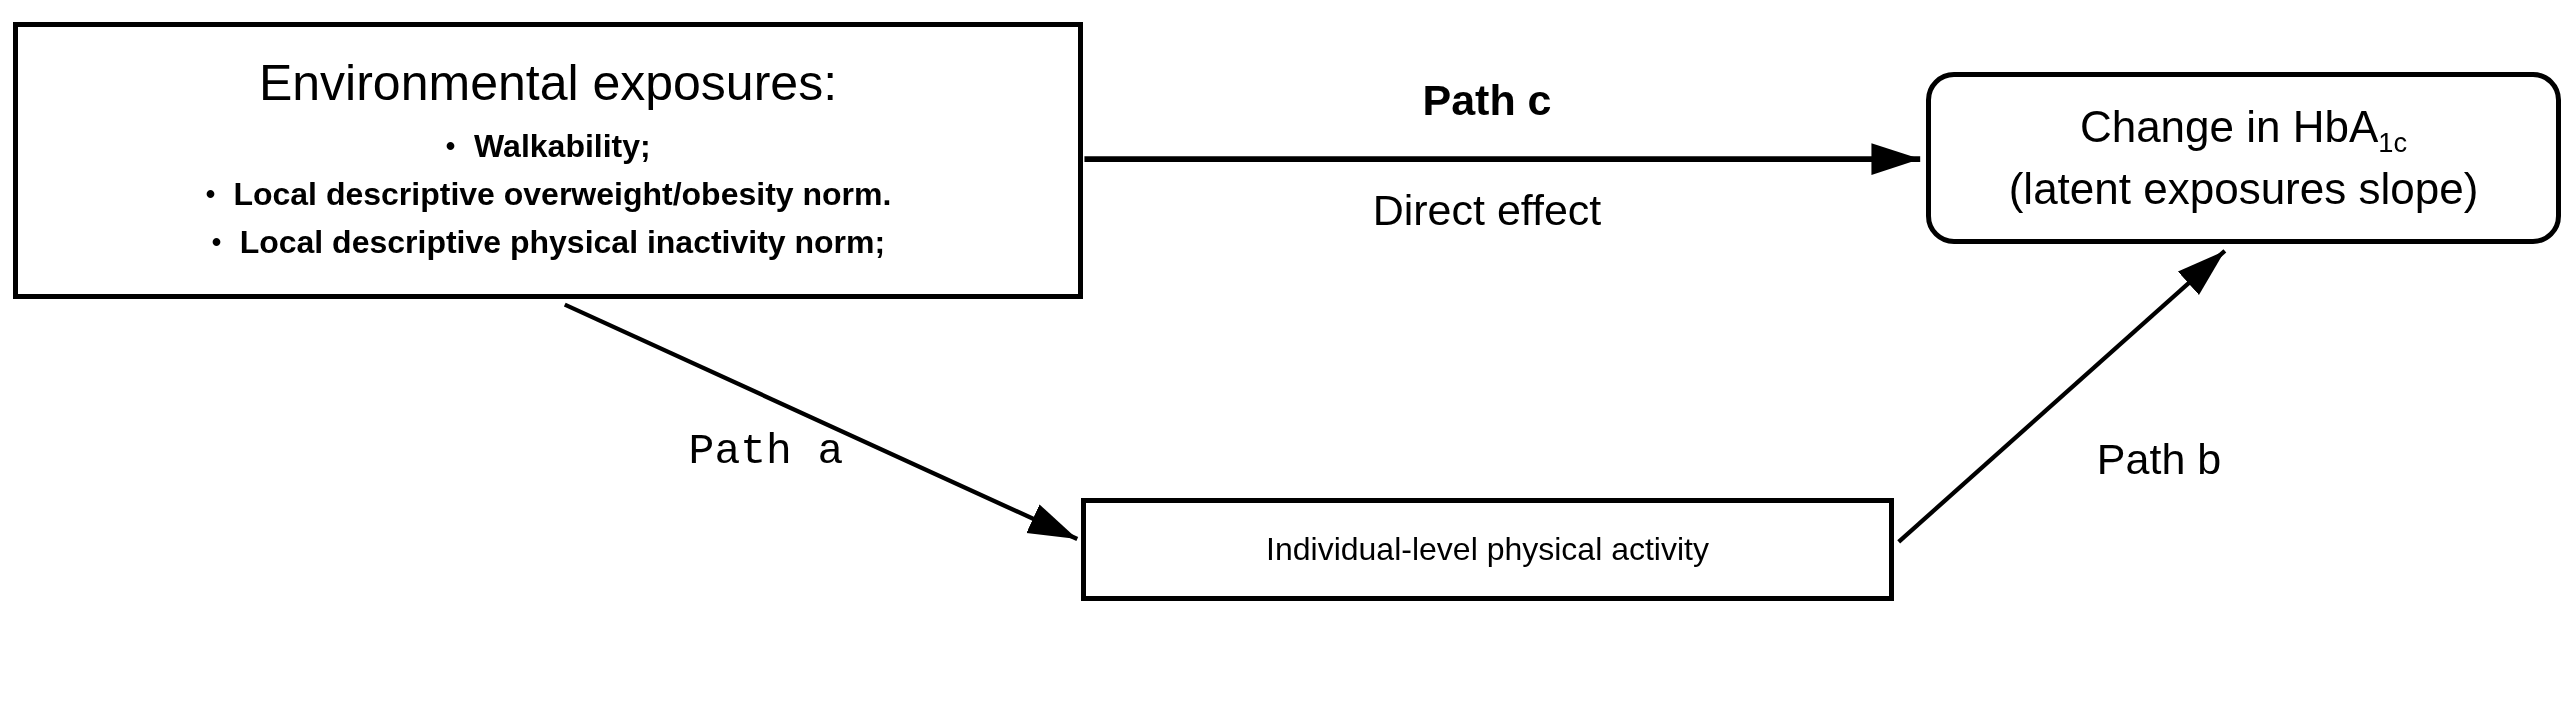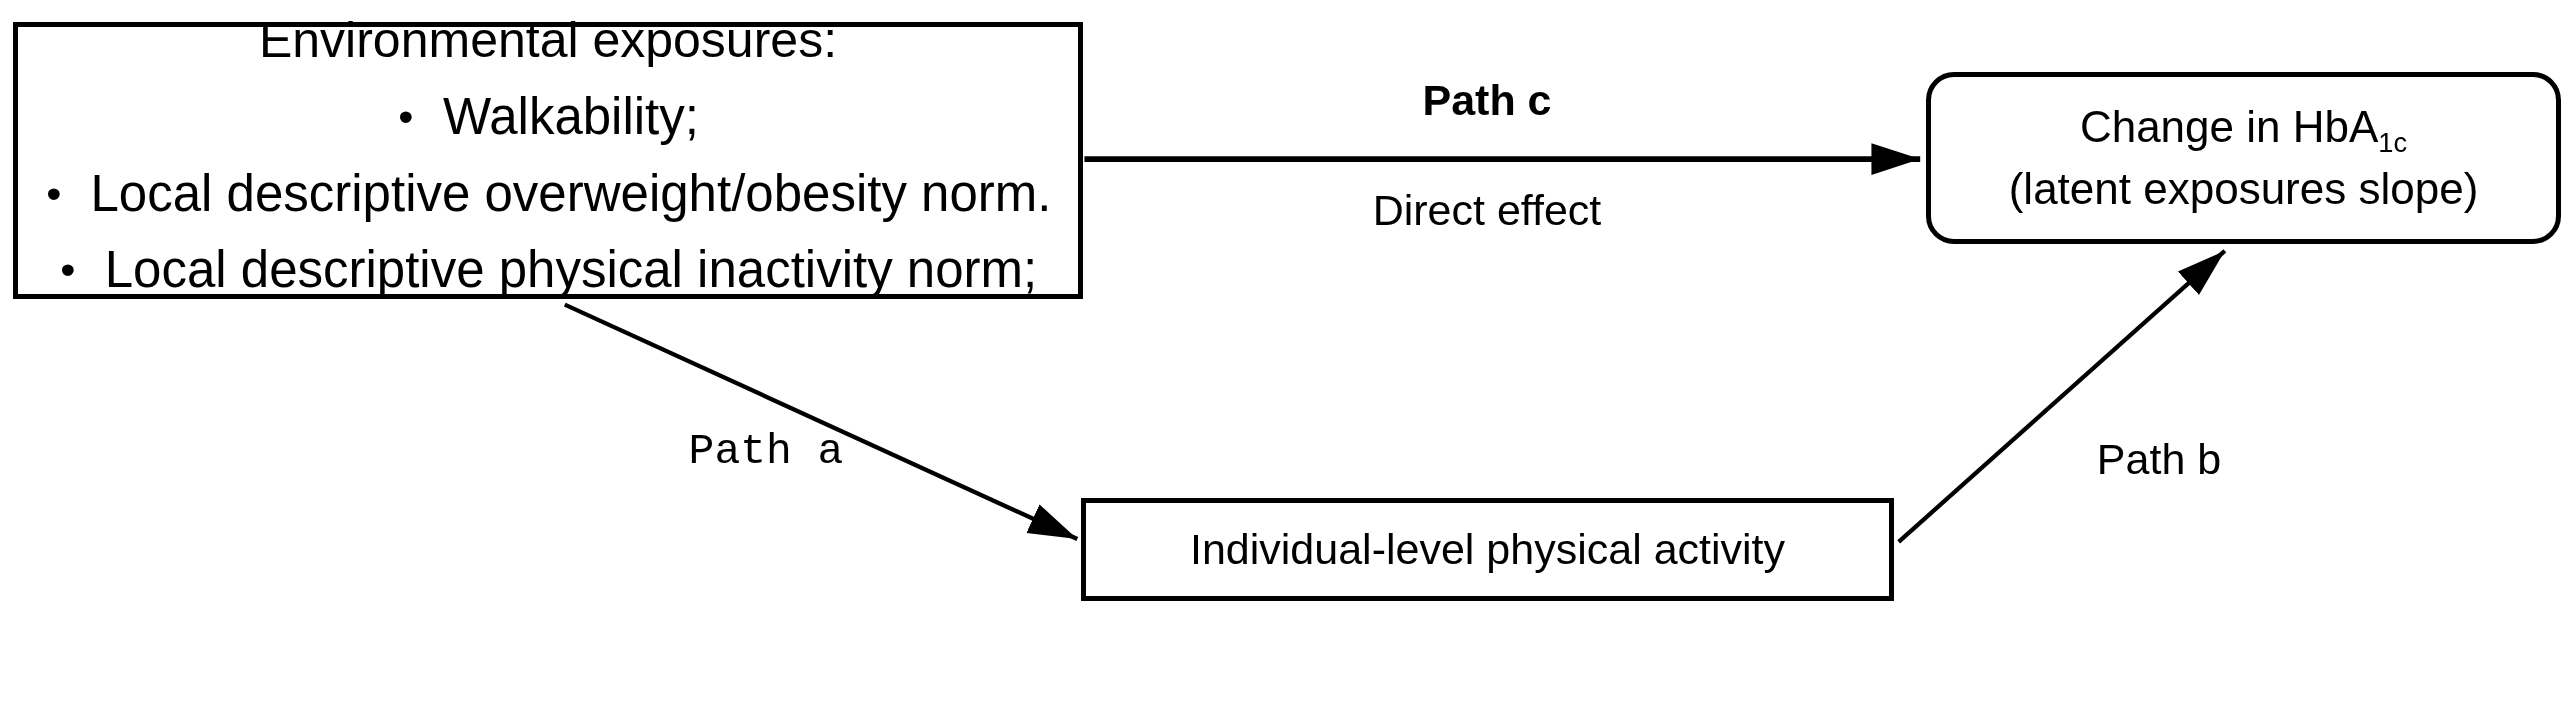--- a/index.html
+++ b/index.html
@@ -38,23 +38,24 @@
     padding: 4.3px 5.7px;
     text-align: center;
   }
   #exposures-box .box-title {
     font-size: 50px;
     line-height: 1.18;
     margin-bottom: 8.6px;
     white-space: nowrap;
   }
   .bullet-line {
-    font-size: 51px;
+    font-size: 32px;
     line-height: 1.5;
     white-space: nowrap;
+    font-weight: bold;
   }
   .bullet-marker {
     display: inline-block;
     margin-right: 0.55em;
     transform: scale(0.85);
   }
   #outcome-box {
     left: 1926px; top: 72px;
     width: 635px; height: 172px; border-radius: 28px;
   }
@@ -66,21 +67,21 @@
   #outcome-box sub {
     font-size: 0.62em;
     line-height: 0;
   }
   #mediator-box {
     left: 1081px; top: 498px;
     width: 813px; height: 103px;
     border-width: 5px;
   }
   #mediator-box .box-line {
-    font-size: 43px;
+    font-size: 32px;
     white-space: nowrap;
   }
   .edge-label {
     position: absolute;
     transform: translate(-50%, -50%);
     font-size: 43px;
     white-space: nowrap;
   }
   #path-c-label   { left: 1487px; top: 100px; font-weight: bold; }
   #direct-effect-label { left: 1487px; top: 210px; text-align: center; }

